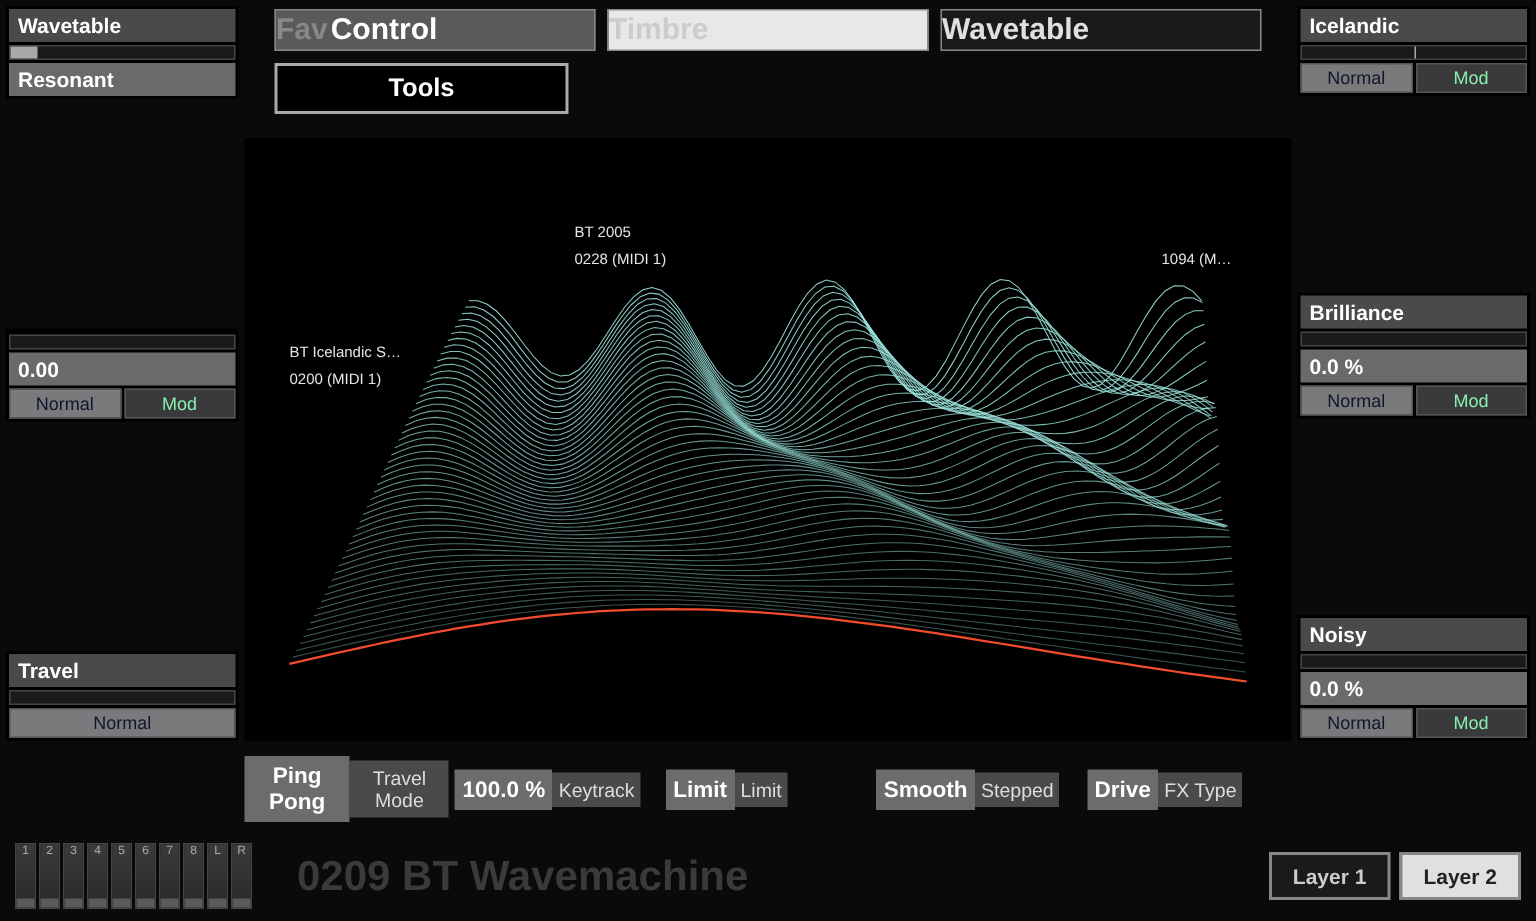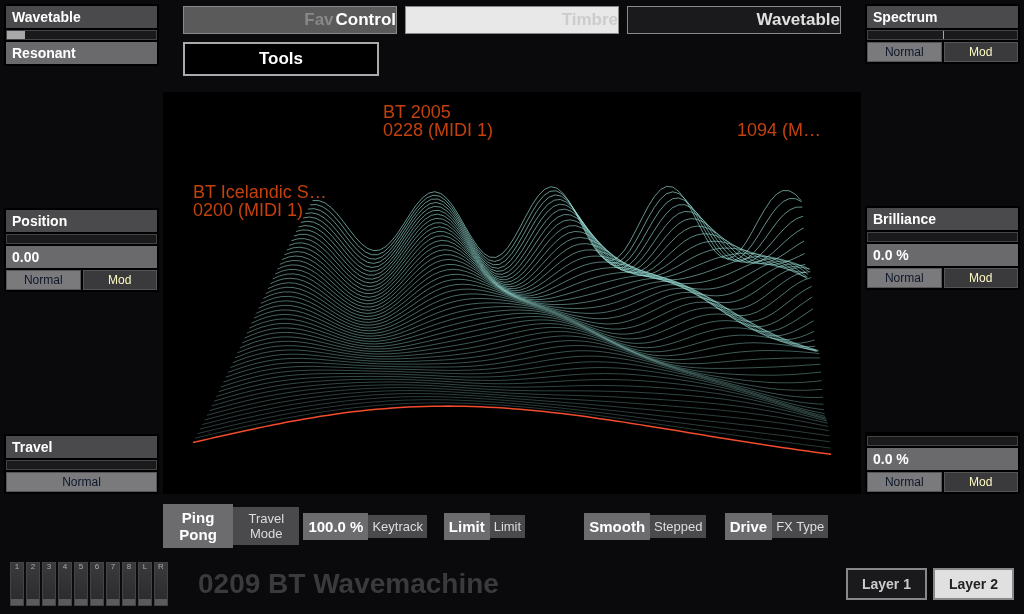--- a/index.html
+++ b/index.html
@@ -1,30 +1,30 @@
 <!DOCTYPE html>
 <html><head>
 <meta charset="utf-8">
 <style>
 * { margin: 0; padding: 0; box-sizing: border-box; font-family: Arial, Helvetica, sans-serif; }
 body { background: #0a0a0c; color: #e0e0e0; width: 1024px; height: 614px; overflow: hidden; position: relative; }
 .main-grid { display: grid; grid-template-columns: 155px 1fr 155px; grid-template-rows: 32px 1fr 56px; height: 558px; gap: 4px; padding: 4px; }
 .top-tabs { grid-column: 2; display: flex; gap: 8px; padding: 2px 20px; }
-.tab { flex: 1; display: flex; align-items: center; justify-content: flex-end; font-weight: bold; font-size: 17px; border: 1px solid #888; background: #1a1a1c; cursor: pointer; }
+.tab { flex: 1; display: flex; align-items: center; justify-content: flex-start; font-weight: bold; font-size: 20px; border: 1px solid #888; background: #1a1a1c; cursor: pointer; }
 .tab.active-light { background: #e8e8e8; color: #ccc; }
 .tab-control { background: #5a5a5a; color: #fff; }
 .tab-control .faded { color: #888; margin-right: 2px; }
 .left-panel, .right-panel { display: flex; flex-direction: column; gap: 6px; grid-row: 1 / span 2; }
 .param-block { background: #000; padding: 2px; }
 .param-label { background: #4a4a4c; color: #fff; font-weight: bold; font-size: 14px; padding: 3px 6px; }
 .param-slider { height: 10px; background: #1a1a1c; border: 1px solid #444; margin: 2px 0; position: relative; }
 .param-slider-fill { position: absolute; left: 0; top: 0; bottom: 0; background: #a8a8a8; }
 .param-value { background: #6a6a6c; color: #fff; font-weight: bold; font-size: 14px; padding: 3px 6px; }
 .param-modes { display: flex; gap: 2px; margin-top: 2px; }
-.mode-btn { flex: 1; background: #3a3a3c; color: #fef9c3; font-size: 12px; text-align: center; padding: 2px; border: 1px solid #555; cursor: pointer; }
+.mode-btn { flex: 1; background: #3a3a3c; color: #86efac; font-size: 12px; text-align: center; padding: 2px; border: 1px solid #555; cursor: pointer; }
 .mode-btn.active { background: #7a7a7c; color: #0f172a; }
 .spacer { flex: 1; }
 .center-area { grid-column: 2; grid-row: 2; display: flex; flex-direction: column; gap: 14px; }
 .center-header { display: flex; justify-content: space-between; padding: 2px 20px; }
 .hdr-btn { width: 196px; border: 2px solid #aaa; background: #000; color: #fff; font-weight: bold; font-size: 17px; text-align: center; padding: 5px; cursor: pointer; }
 .wave-display { flex: 1; background: #000; position: relative; overflow: hidden; }
 .wave-svg { width: 100%; height: 100%; }
 .bottom-row { grid-column: 2; grid-row: 3; display: flex; gap: 4px; }
 .bottom-cell { flex: 1; display: flex; flex-direction: row; align-items: center; }
 .bottom-value { background: #6c6c6e; color: #fff; font-weight: bold; font-size: 15px; text-align: center; padding: 5px; }
@@ -32,21 +32,21 @@
 .footer { height: 52px; display: flex; align-items: center; padding: 4px 10px; gap: 10px; background: #0a0a0c; }
 .meters { display: flex; gap: 2px; align-items: flex-end; }
 .meter { width: 14px; height: 44px; background: linear-gradient(to top, #2a2a2c 0%, #3a3a3c 100%); border: 1px solid #444; position: relative; }
 .meter-num { position: absolute; top: -1px; left: 0; right: 0; font-size: 8px; color: #aaa; text-align: center; }
 .meter-fill { position: absolute; bottom: 0; left: 0; right: 0; background: #5a5a5c; }
 .preset-name { flex: 1; font-size: 28px; color: #3a3a3c; font-weight: bold; padding-left: 20px; }
 .layer-btns { display: flex; gap: 6px; }
 .layer-btn { padding: 6px 14px; border: 2px solid #888; font-size: 14px; font-weight: bold; cursor: pointer; text-align: right; }
 .layer-btn.inactive { background: #1a1a1c; color: #ccc; }
 .layer-btn.active { background: #e0e0e0; color: #222; }
-.ghost-text { position:absolute; color:#c2410c; font-size:18px; }
+.ghost-text { position:absolute; color:#e5e5e5; font-size:10px;margin-top:48px; }
 </style>
 </head>
 <body>
 
 <div class="main-grid">
   <div class="top-tabs">
     <div class="tab tab-control">
       <span class="faded">Fav</span>
         <span>Control</span>
     </div>
@@ -57,21 +57,20 @@
   <div class="left-panel">
     <div class="param-block">
       <div class="param-label">Wavetable</div>
       <div class="param-slider">
           <div class="param-slider-fill" style="width:12%"></div>
         </div>
       <div class="param-value">Resonant</div>
     </div>
     <div class="spacer"></div>
     <div class="param-block">
-      <div class="param-label">Position</div>
       <div class="param-slider">
           <div class="param-slider-fill" style="width:0%"></div>
         </div>
       <div class="param-value">0.00</div>
       <div class="param-modes">
         <div class="mode-btn active">Normal</div>
         <div class="mode-btn">Mod</div>
       </div>
     </div>
     <div class="spacer"></div>
@@ -150,21 +149,21 @@
             <path d="M145.3 105.9 L151.5 105.4 L157.7 107.2 L163.9 111.1 L170.1 116.9 L176.3 124.2 L182.5 132.1 L188.7 140.0 L194.9 147.0 L201.1 152.4 L207.3 155.5 L213.5 156.0 L219.7 153.7 L225.9 148.7 L232.1 141.5 L238.3 132.6 L244.5 123.1 L250.7 113.7 L256.9 105.6 L263.1 99.4 L269.3 96.0 L275.5 95.8 L281.7 98.8 L287.9 104.7 L294.1 113.1 L300.3 123.1 L306.5 133.7 L312.7 143.9 L318.9 152.5 L325.1 158.6 L331.3 161.7 L337.4 161.3 L343.6 157.4 L349.8 150.4 L356.0 141.0 L362.2 130.1 L368.4 118.8 L374.6 108.4 L380.8 99.8 L387.0 94.0 L393.2 91.6 L399.4 92.8 L405.6 97.5 L411.8 105.3 L418.0 115.3 L424.2 126.5 L430.4 137.8 L436.6 148.0 L442.8 156.0 L449.0 161.2 L455.2 162.8 L461.4 160.9 L467.6 155.7 L473.8 147.6 L480.0 137.7 L486.2 126.8 L492.4 116.1 L498.6 106.8 L504.8 99.7 L511.0 95.5 L517.2 94.7 L523.4 97.2 L529.6 102.8 L535.8 110.7 L542.0 120.3 L548.2 130.4 L554.4 140.1 L560.6 148.4 L566.8 154.5 L573.0 157.9 L579.2 158.3 L585.4 155.7 L591.6 150.6 L597.8 143.4 L604.0 135.1 L610.2 126.4 L616.4 118.2 L622.6 111.3 L628.8 106.5 L635.0 103.9 L641.2 103.9 " fill="none" stroke="#9fe8e0" stroke-width="0.7" opacity="0.88"></path>
             <path d="M147.6 101.6 L153.8 101.3 L160.0 103.4 L166.1 107.6 L172.3 113.7 L178.5 121.1 L184.6 129.2 L190.8 137.0 L196.9 143.9 L203.1 148.9 L209.3 151.6 L215.4 151.6 L221.6 148.7 L227.8 143.1 L233.9 135.4 L240.1 126.3 L246.2 116.7 L252.4 107.6 L258.6 99.9 L264.7 94.5 L270.9 92.0 L277.0 92.8 L283.2 96.8 L289.4 103.7 L295.5 112.9 L301.7 123.3 L307.9 134.0 L314.0 143.8 L320.2 151.6 L326.3 156.7 L332.5 158.4 L338.7 156.5 L344.8 151.1 L351.0 142.8 L357.1 132.5 L363.3 121.1 L369.5 109.8 L375.6 99.9 L381.8 92.4 L388.0 88.1 L394.1 87.5 L400.3 90.7 L406.4 97.3 L412.6 106.7 L418.8 117.9 L424.9 129.7 L431.1 140.9 L437.3 150.3 L443.4 156.9 L449.6 160.1 L455.7 159.5 L461.9 155.2 L468.1 147.6 L474.2 137.6 L480.4 126.3 L486.5 114.7 L492.7 104.2 L498.9 95.8 L505.0 90.4 L511.2 88.5 L517.4 90.3 L523.5 95.5 L529.7 103.7 L535.8 113.8 L542.0 124.8 L548.2 135.6 L554.3 145.1 L560.5 152.2 L566.6 156.4 L572.8 157.2 L579.0 154.6 L585.1 148.9 L591.3 140.9 L597.5 131.4 L603.6 121.3 L609.8 111.9 L615.9 103.9 L622.1 98.2 L628.3 95.3 L634.4 95.4 L640.6 98.5 " fill="none" stroke="#9fe8e0" stroke-width="0.7" opacity="0.89"></path>
             <path d="M150.0 97.3 L156.1 97.3 L162.3 99.6 L168.4 104.1 L174.5 110.5 L180.6 118.1 L186.8 126.3 L192.9 134.0 L199.0 140.6 L205.1 145.3 L211.3 147.5 L217.4 146.9 L223.5 143.4 L229.6 137.4 L235.8 129.3 L241.9 120.0 L248.0 110.4 L254.1 101.6 L260.3 94.5 L266.4 89.9 L272.5 88.4 L278.6 90.2 L284.8 95.3 L290.9 103.0 L297.0 112.8 L303.1 123.5 L309.3 134.0 L315.4 143.2 L321.5 150.2 L327.6 154.0 L333.8 154.3 L339.9 150.9 L346.0 144.2 L352.1 134.8 L358.3 123.7 L364.4 112.0 L370.5 101.1 L376.6 92.1 L382.8 86.0 L388.9 83.4 L395.0 84.8 L401.1 89.9 L407.3 98.2 L413.4 108.9 L419.5 120.9 L425.6 132.8 L431.8 143.5 L437.9 151.6 L444.0 156.4 L450.1 157.3 L456.3 154.3 L462.4 147.6 L468.5 138.0 L474.6 126.4 L480.8 114.2 L486.9 102.7 L493.0 93.0 L499.1 86.2 L505.3 83.0 L511.4 83.8 L517.5 88.4 L523.6 96.4 L529.8 106.7 L535.9 118.4 L542.0 130.2 L548.1 140.8 L554.3 149.1 L560.4 154.2 L566.5 155.6 L572.6 153.3 L578.8 147.5 L584.9 138.9 L591.0 128.4 L597.1 117.2 L603.3 106.5 L609.4 97.3 L615.5 90.7 L621.6 87.3 L627.8 87.4 L633.9 90.8 L640.0 97.3 " fill="none" stroke="#9fe8e0" stroke-width="0.7" opacity="0.90"></path>
           </g>
       </svg>
     </div>
   </div>
 
   <div class="right-panel">
     <div class="param-block">
-      <div class="param-label">Spectrum</div>
+      <div class="param-label">Icelandic</div>
       <div class="param-slider">
           <div class="param-slider-fill" style="left:50%;width:1px"></div>
         </div>
       <div class="param-modes">
         <div class="mode-btn active">Normal</div>
         <div class="mode-btn">Mod</div>
       </div>
     </div>
     <div class="spacer"></div>
     <div class="param-block">
@@ -173,20 +172,21 @@
           <div class="param-slider-fill" style="width:0%"></div>
         </div>
       <div class="param-value">0.0 %</div>
       <div class="param-modes">
         <div class="mode-btn active">Normal</div>
         <div class="mode-btn">Mod</div>
       </div>
     </div>
     <div class="spacer"></div>
     <div class="param-block">
+      <div class="param-label">Noisy</div>
       <div class="param-slider">
           <div class="param-slider-fill" style="width:0%"></div>
         </div>
       <div class="param-value">0.0 %</div>
       <div class="param-modes">
         <div class="mode-btn active">Normal</div>
         <div class="mode-btn">Mod</div>
       </div>
     </div>
   </div>

